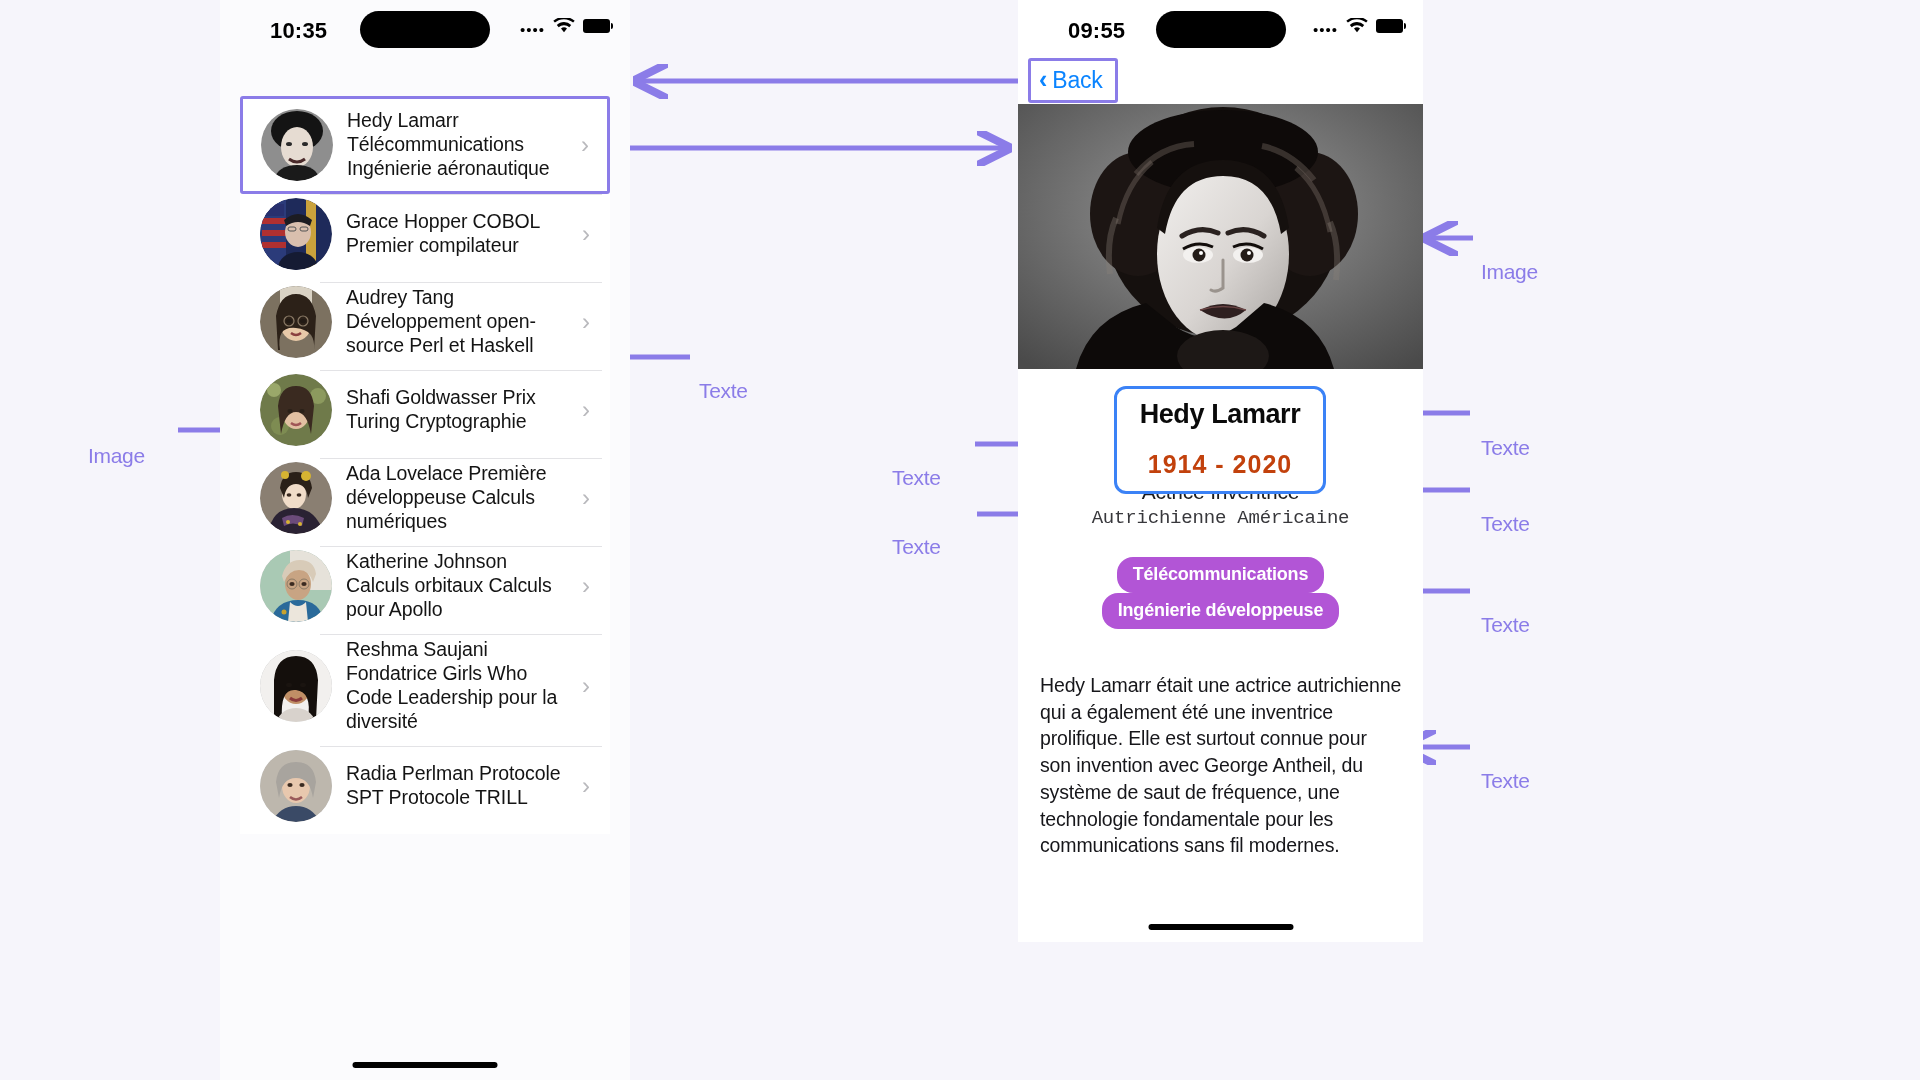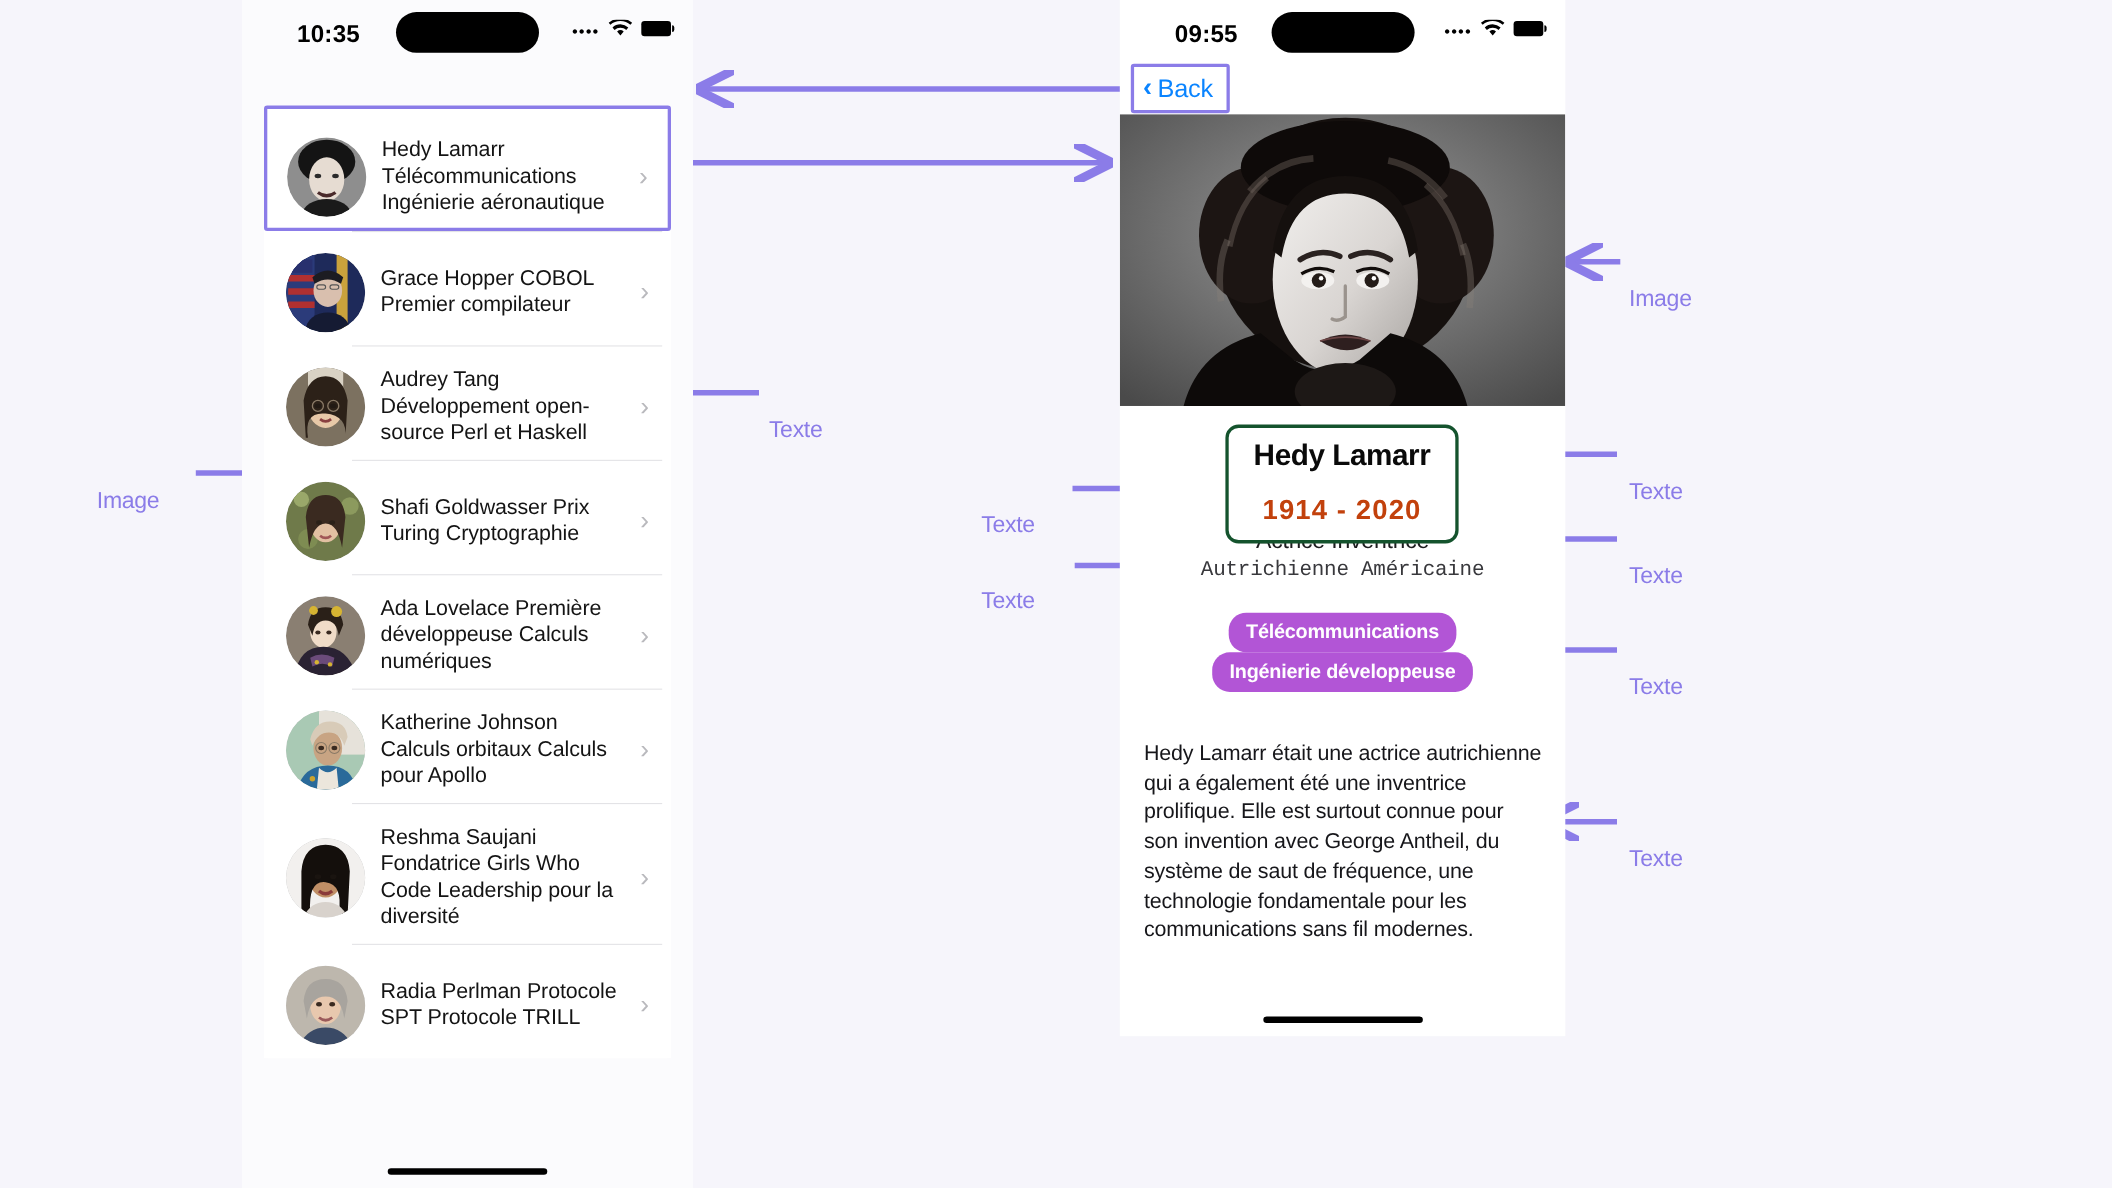--- a/index.html
+++ b/index.html
@@ -67,34 +67,34 @@
     position: absolute;
     left: 20px; top: 96px;
     width: 370px;
     background: #fff;
     border-radius: 4px;
   }
   .row {
     display: flex;
     align-items: center;
     gap: 14px;
-    padding: 20px 10px 12px 20px;
+    padding: 4px 10px 12px 20px;
     min-height: 72px;
     position: relative;
     background: #fff;
   }
   .row + .row .sep {
     position: absolute; left: 80px; right: 8px; top: 0;
     height: 1px; background: #e3e3e6;
   }
   .row.selected {
     border: 3px solid #8b7ce8;
     border-radius: 3px;
     z-index: 3;
-    padding: 26px 8px 10px 18px;
+    padding: 10px 8px 10px 18px;
   }
   .avatar {
     width: 72px; height: 72px;
     flex: 0 0 72px;
     border-radius: 50%;
     overflow: hidden;
     background: #ccc;
     position: relative;
   }
   .avatar svg { display:block; width:100%; height:100%; }
@@ -142,21 +142,21 @@
     width: 405px; height: 265px;
     overflow: hidden;
     background: #6f6f6f;
   }
   .hero svg { display:block; width:100%; height:100%; }
 
   .name-card {
     position: absolute;
     left: 96px; top: 386px;
     width: 212px;
-    border: 3px solid #14532d;
+    border: 3px solid #3b82f6;
     border-radius: 12px;
     background: #fff;
     padding: 10px 6px 12px;
     text-align: center;
     z-index: 4;
   }
   .name-title {
     font-size: 27px;
     font-weight: 700;
     color: #0a0a0a;

